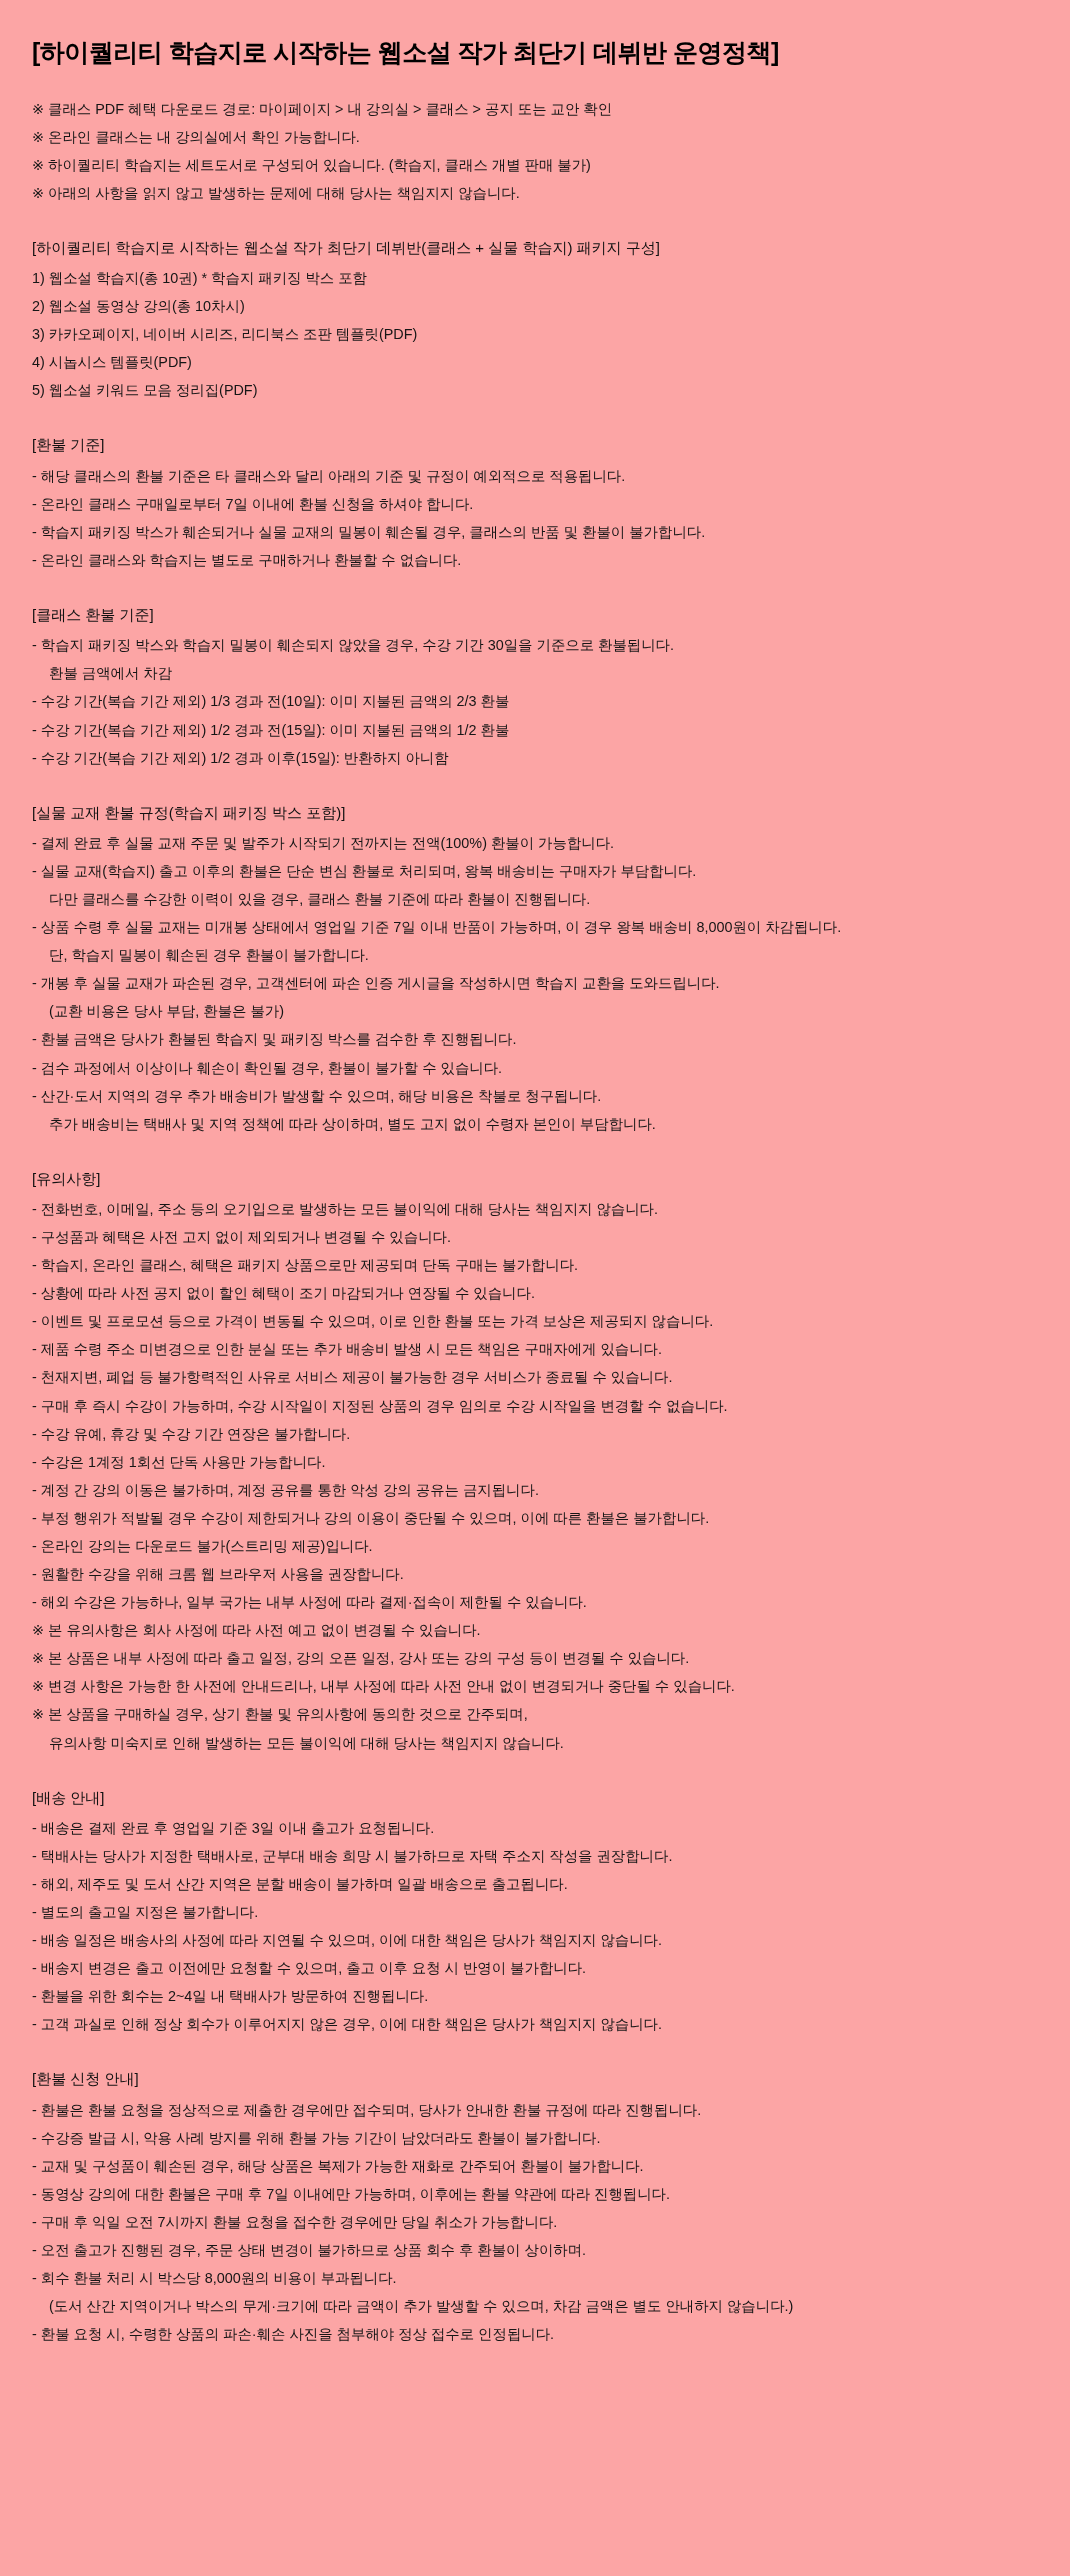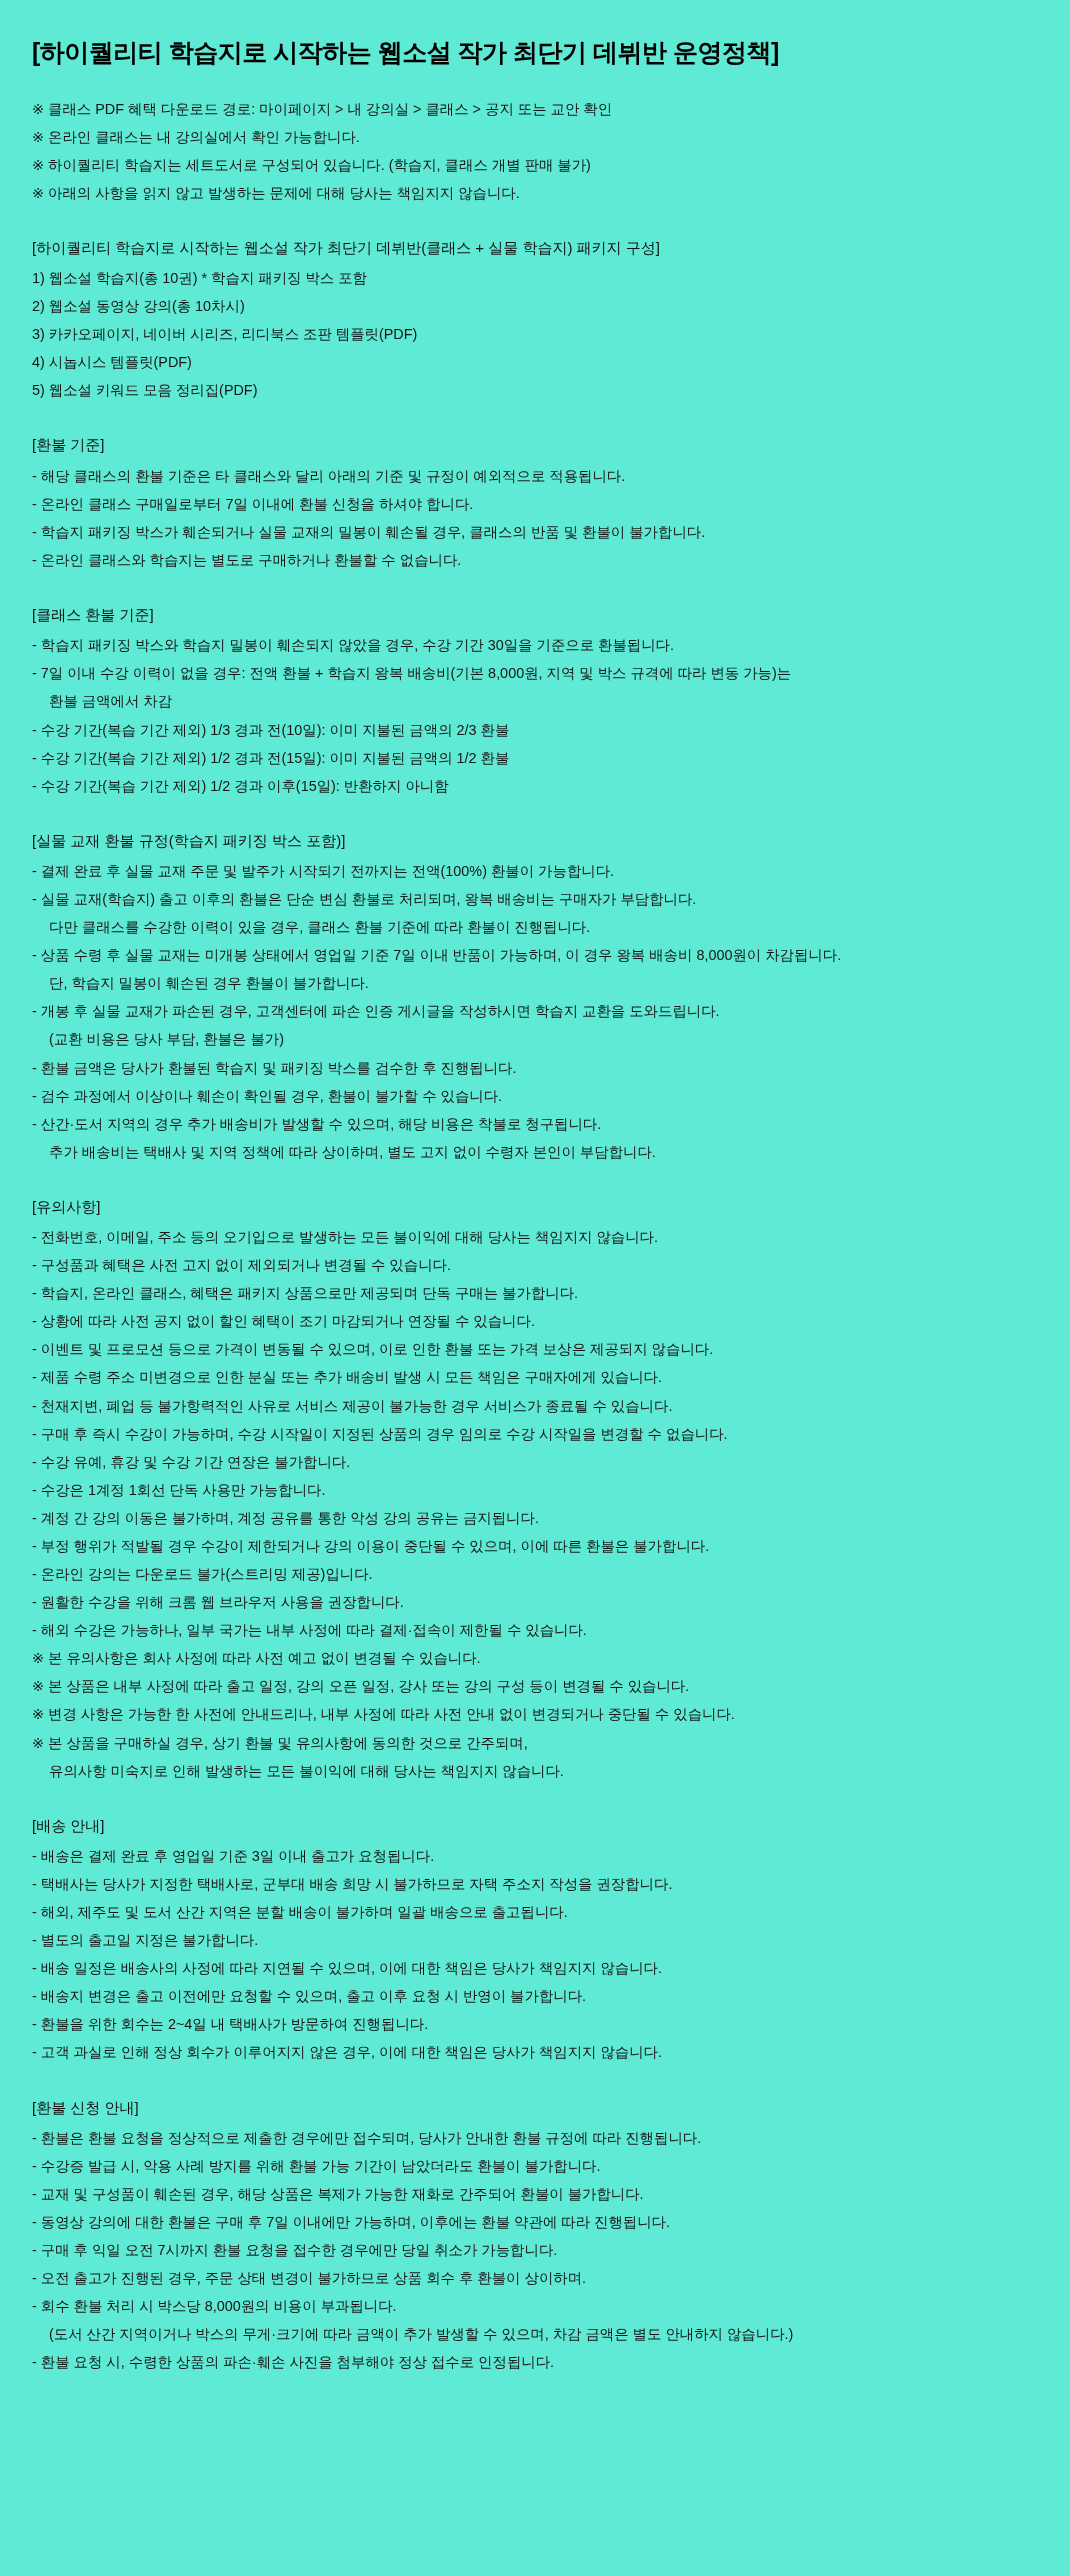--- a/index.html
+++ b/index.html
@@ -12,21 +12,21 @@
     min-height: 2576px;
     font-family: "Liberation Sans", "DejaVu Sans", sans-serif;
     color: #1a1a1a;
     -webkit-font-smoothing: antialiased;
   }
   .page {
     width: 1070px;
     min-height: 2576px;
     box-sizing: border-box;
     padding: 30px 32px 40px 32px;
-    background: #5eead4;
+    background: #fca5a5;
   }
   .doc-title {
     font-size: 25px;
     font-weight: bold;
     letter-spacing: -0.5px;
     color: #000000;
     margin: 6px 0 26px 0;
     line-height: 1.3;
   }
   .block {
@@ -75,21 +75,20 @@
       <section class="block">
         <div class="section-head">[환불 기준]</div>
         <div class="line">- 해당 클래스의 환불 기준은 타 클래스와 달리 아래의 기준 및 규정이 예외적으로 적용됩니다.</div>
         <div class="line">- 온라인 클래스 구매일로부터 7일 이내에 환불 신청을 하셔야 합니다.</div>
         <div class="line">- 학습지 패키징 박스가 훼손되거나 실물 교재의 밀봉이 훼손될 경우, 클래스의 반품 및 환불이 불가합니다.</div>
         <div class="line">- 온라인 클래스와 학습지는 별도로 구매하거나 환불할 수 없습니다.</div>
       </section>
       <section class="block">
         <div class="section-head">[클래스 환불 기준]</div>
         <div class="line">- 학습지 패키징 박스와 학습지 밀봉이 훼손되지 않았을 경우, 수강 기간 30일을 기준으로 환불됩니다.</div>
-        <div class="line">- 7일 이내 수강 이력이 없을 경우: 전액 환불 + 학습지 왕복 배송비(기본 8,000원, 지역 및 박스 규격에 따라 변동 가능)는</div>
         <div class="line indent">환불 금액에서 차감</div>
         <div class="line">- 수강 기간(복습 기간 제외) 1/3 경과 전(10일): 이미 지불된 금액의 2/3 환불</div>
         <div class="line">- 수강 기간(복습 기간 제외) 1/2 경과 전(15일): 이미 지불된 금액의 1/2 환불</div>
         <div class="line">- 수강 기간(복습 기간 제외) 1/2 경과 이후(15일): 반환하지 아니함</div>
       </section>
       <section class="block">
         <div class="section-head">[실물 교재 환불 규정(학습지 패키징 박스 포함)]</div>
         <div class="line">- 결제 완료 후 실물 교재 주문 및 발주가 시작되기 전까지는 전액(100%) 환불이 가능합니다.</div>
         <div class="line">- 실물 교재(학습지) 출고 이후의 환불은 단순 변심 환불로 처리되며, 왕복 배송비는 구매자가 부담합니다.</div>
         <div class="line indent">다만 클래스를 수강한 이력이 있을 경우, 클래스 환불 기준에 따라 환불이 진행됩니다.</div>

